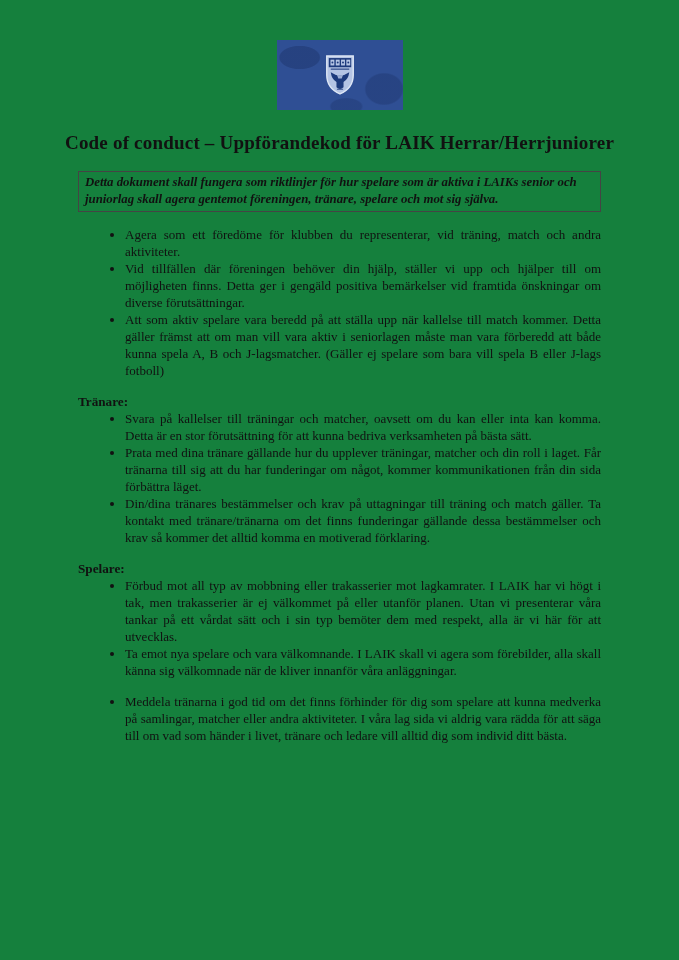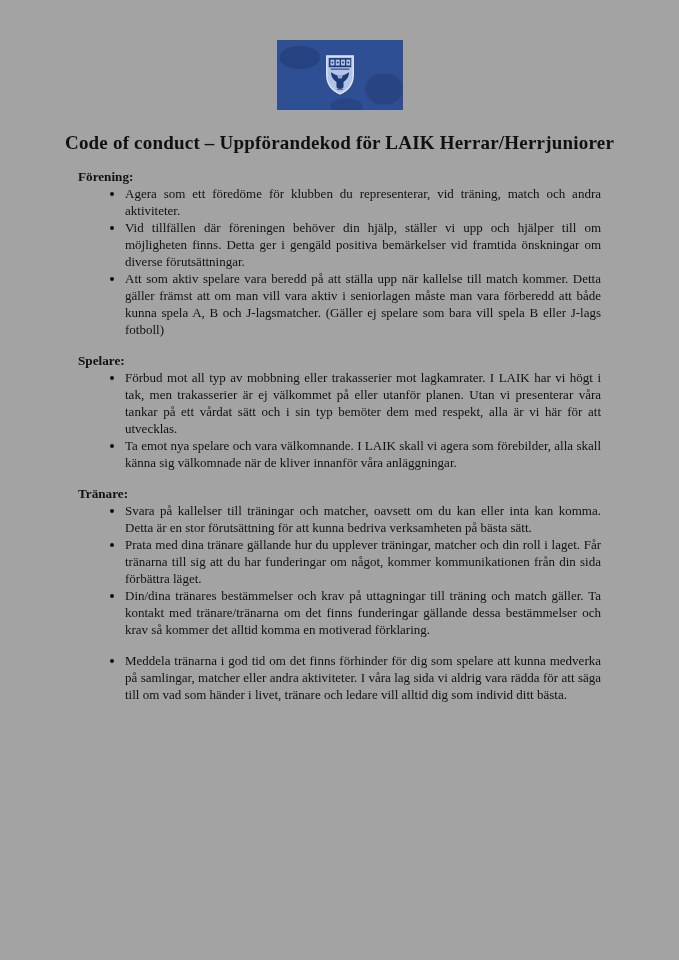--- a/index.html
+++ b/index.html
@@ -3,21 +3,21 @@
 <meta charset="utf-8">
 <style>
   * { margin: 0; padding: 0; box-sizing: border-box; }
   html, body { background: #ffffff; }
   body { font-family: "Liberation Serif", "DejaVu Serif", serif; color: #1a1a1a; }
 
   .page {
     position: relative;
     width: 679px;
     height: 960px;
-    background: #a3a3a3;
+    background: #15803d;
     overflow: hidden;
   }
 
   
   .logo-banner {
     width: 126px;
     height: 70px;
     margin: 40px auto 0 auto;
     background:
       radial-gradient(ellipse 70px 40px at 18% 25%, rgba(22,42,92,0.35) 0%, rgba(22,42,92,0.35) 28%, transparent 30%),
@@ -103,48 +103,50 @@
 
       <path d="M6.5 20 Q17 27.5 27.5 20 Q26.5 28 21 31 L21 37 Q17 41 13 37 L13 31 Q7.5 28 6.5 20 Z" fill="#1d3a7c"></path>
       <path d="M13.5 22.5 Q17 25 20.5 22.5 L19 27 H15 Z" fill="#b4c4e4" opacity="0.85"></path>
 
       <rect x="13.5" y="38.5" width="7" height="1.4" fill="#1d3a7c" opacity="0.7"></rect>
     </svg>
   </div>
 
   <h1 class="doc-title">Code of conduct – Uppförandekod för LAIK Herrar/Herrjuniorer</h1>
 
+  <div class="intro-box">
+    <p>Detta dokument skall fungera som riktlinjer för hur spelare som är aktiva i LAIKs senior och juniorlag skall agera gentemot föreningen, tränare, spelare och mot sig själva.</p>
+  </div>
 
   <div class="sections" id="sections">
   <section>
-    <h2>Förening:</h2>
     <ul>
           <li>Agera som ett föredöme för klubben du representerar, vid träning, match och andra aktiviteter.</li>
           <li>Vid tillfällen där föreningen behöver din hjälp, ställer vi upp och hjälper till om möjligheten finns. Detta ger i gengäld positiva bemärkelser vid framtida önskningar om diverse förutsättningar.</li>
           <li>Att som aktiv spelare vara beredd på att ställa upp när kallelse till match kommer. Detta gäller främst att om man vill vara aktiv i seniorlagen måste man vara förberedd att både kunna spela A, B och J-lagsmatcher. (Gäller ej spelare som bara vill spela B eller J-lags fotboll)</li>
-        </ul>
-  </section>
-
-  <section>
-    <h2>Spelare:</h2>
-    <ul>
-          <li>Förbud mot all typ av mobbning eller trakasserier mot lagkamrater. I LAIK har vi högt i tak, men trakasserier är ej välkommet på eller utanför planen. Utan vi presenterar våra tankar på ett vårdat sätt och i sin typ bemöter dem med respekt, alla är vi här för att utvecklas.</li>
-          <li>Ta emot nya spelare och vara välkomnande. I LAIK skall vi agera som förebilder, alla skall känna sig välkomnade när de kliver innanför våra anläggningar.</li>
         </ul>
   </section>
 
   <section>
     <h2>Tränare:</h2>
     <ul>
           <li>Svara på kallelser till träningar och matcher, oavsett om du kan eller inta kan komma. Detta är en stor förutsättning för att kunna bedriva verksamheten på bästa sätt.</li>
           <li>Prata med dina tränare gällande hur du upplever träningar, matcher och din roll i laget. Får tränarna till sig att du har funderingar om något, kommer kommunikationen från din sida förbättra läget.</li>
           <li>Din/dina tränares bestämmelser och krav på uttagningar till träning och match gäller. Ta kontakt med tränare/tränarna om det finns funderingar gällande dessa bestämmelser och krav så kommer det alltid komma en motiverad förklaring.</li>
         </ul>
   </section>
 
   <section>
+    <h2>Spelare:</h2>
+    <ul>
+          <li>Förbud mot all typ av mobbning eller trakasserier mot lagkamrater. I LAIK har vi högt i tak, men trakasserier är ej välkommet på eller utanför planen. Utan vi presenterar våra tankar på ett vårdat sätt och i sin typ bemöter dem med respekt, alla är vi här för att utvecklas.</li>
+          <li>Ta emot nya spelare och vara välkomnande. I LAIK skall vi agera som förebilder, alla skall känna sig välkomnade när de kliver innanför våra anläggningar.</li>
+        </ul>
+  </section>
+
+  <section>
     <ul>
           <li>Meddela tränarna i god tid om det finns förhinder för dig som spelare att kunna medverka på samlingar, matcher eller andra aktiviteter. I våra lag sida vi aldrig vara rädda för att säga till om vad som händer i livet, tränare och ledare vill alltid dig som individ ditt bästa.</li>
         </ul>
   </section>
 </div>
 
 </div>
 
 </body></html>

